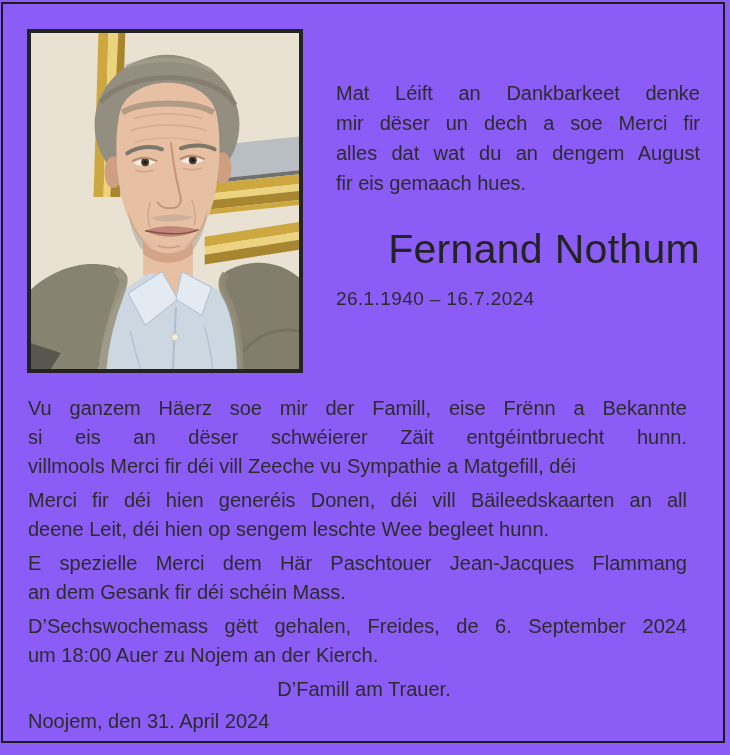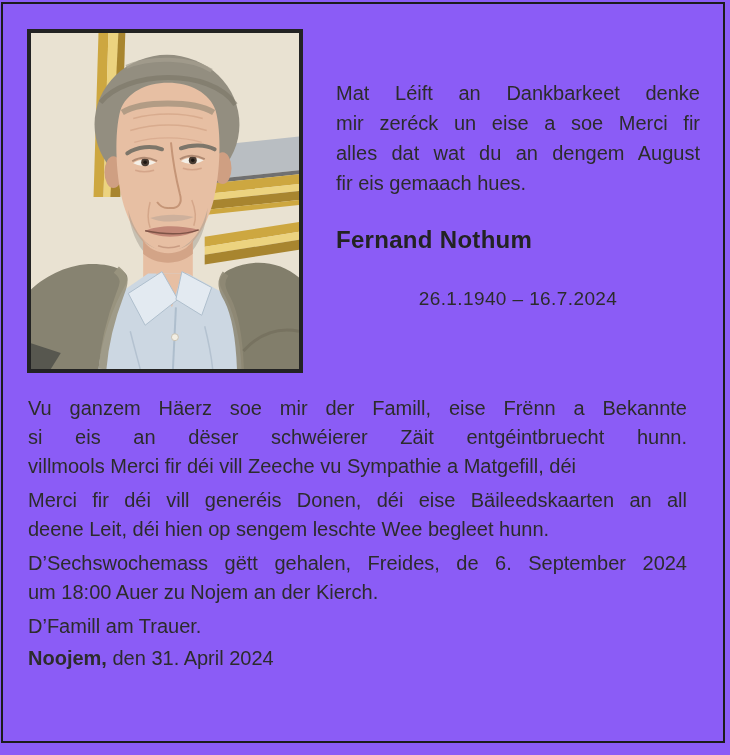--- a/index.html
+++ b/index.html
@@ -17,35 +17,35 @@
   }
   .photo svg{display:block;width:100%;height:100%;}
   .intro{
     position:absolute;left:336px;top:78px;width:364px;
     font-size:20px;line-height:30px;
   }
   .jline{text-align:justify;text-align-last:justify;}
   .jline:last-child{text-align-last:left;}
   .name{
     position:absolute;left:336px;top:226px;width:364px;
-    font-size:24px;font-weight:700;text-align:left;letter-spacing:.3px;
+    font-size:41px;font-weight:400;text-align:right;letter-spacing:.3px;
     color:#232323;
   }
   .dates{
     position:absolute;left:336px;top:288px;width:364px;
-    font-size:19px;text-align:center;letter-spacing:.4px;
+    font-size:19px;text-align:left;letter-spacing:.4px;
   }
   .body-text{
     position:absolute;left:28px;top:394px;width:672px;
     font-size:20px;line-height:29px;
   }
   .body-text .para{margin:0 13px 5px 0;}
-  .closing{ text-align:left;margin:2px 0 0 0;line-height:29px;}
+  .closing{ text-align:center;margin:2px 0 0 0;line-height:29px;}
   .dateline{ margin:3px 0 0 0;line-height:29px;}
-  .dateline .place{font-weight:700;}
+  .dateline .place{font-weight:400;}
   
   .f-wall{fill:var(--c-wall);}      .f-panel{fill:var(--c-panel);}
   .f-gold{fill:var(--c-gold);}      .f-goldl{fill:var(--c-gold-light);}
   .f-goldd{fill:var(--c-gold-dark);}.f-hair{fill:var(--c-hair);}
   .f-skin{fill:var(--c-skin);}      .f-skinsh{fill:var(--c-skin-shadow);}
   .f-shirt{fill:var(--c-shirt);}    .f-collar{fill:var(--c-collar);}
   .f-cardL{fill:var(--c-cardigan);} .f-cardR{fill:var(--c-cardigan-right);}
   .f-chair{fill:var(--c-chair);}
 </style>
 </head>
@@ -139,38 +139,42 @@
                C 204 278 211 306 212 338 Z" class="f-cardR"></path>
       <path d="M 196 242 C 190 250 192 258 198 268 C 206 284 210 310 211 338" fill="none" stroke="#8f8a76" stroke-width="7" opacity="0.9"></path>
       <path d="M 270 300 C 250 296 230 302 214 320" fill="none" stroke="#6f6b59" stroke-width="3" opacity="0.6"></path>
 
       <polygon points="0,312 30,322 20,338 0,338" fill="#57574f"></polygon>
     </svg>
   </div>
 
   <div class="intro">
       <div class="jline">Mat Léift an Dankbarkeet denke</div>
-      <div class="jline">mir zeréck un eise a soe Merci fir</div>
+      <div class="jline">mir dëser un dech a soe Merci fir</div>
       <div class="jline">alles dat wat du an dengem August</div>
       <div class="jline">fir eis gemaach hues.</div>
     </div>
 
   <div class="name">Fernand Nothum</div>
 
   <div class="dates">26.1.1940 – 16.7.2024</div>
 
   <div class="body-text">
     <div class="para">
         <div class="jline">Vu ganzem Häerz soe mir der Famill, eise Frënn a Bekannte</div>
         <div class="jline">si eis an dëser schwéierer Zäit entgéintbruecht hunn.</div>
         <div class="jline">villmools Merci fir déi vill Zeeche vu Sympathie a Matgefill, déi</div>
       </div>
     <div class="para">
-        <div class="jline">Merci fir déi vill generéis Donen, déi eise Bäileedskaarten an all</div>
+        <div class="jline">Merci fir déi hien generéis Donen, déi vill Bäileedskaarten an all</div>
         <div class="jline">deene Leit, déi hien op sengem leschte Wee begleet hunn.</div>
+      </div>
+    <div class="para">
+        <div class="jline">E spezielle Merci dem Här Paschtouer Jean-Jacques Flammang</div>
+        <div class="jline">an dem Gesank fir déi schéin Mass.</div>
       </div>
     <div class="para">
         <div class="jline">D’Sechswochemass gëtt gehalen, Freides, de 6. September 2024</div>
         <div class="jline">um 18:00 Auer zu Nojem an der Kierch.</div>
       </div>
     <div class="closing">D’Famill am Trauer.</div>
     <div class="dateline">
       <span class="place">Noojem,</span><span> den 31. April 2024</span>
     </div>
   </div>

